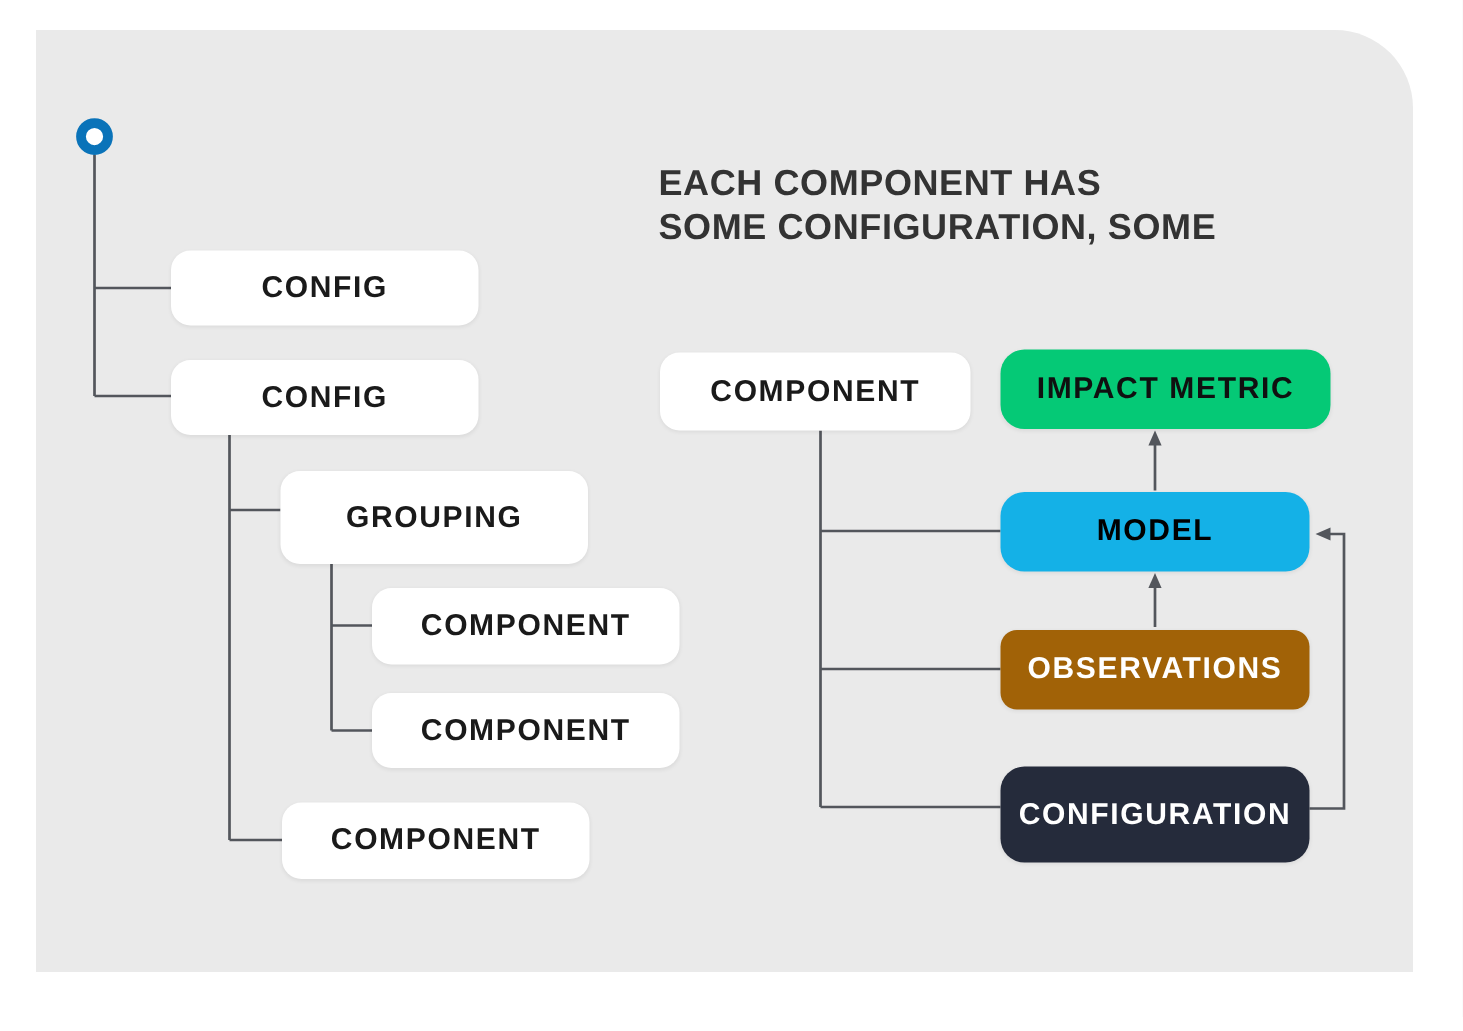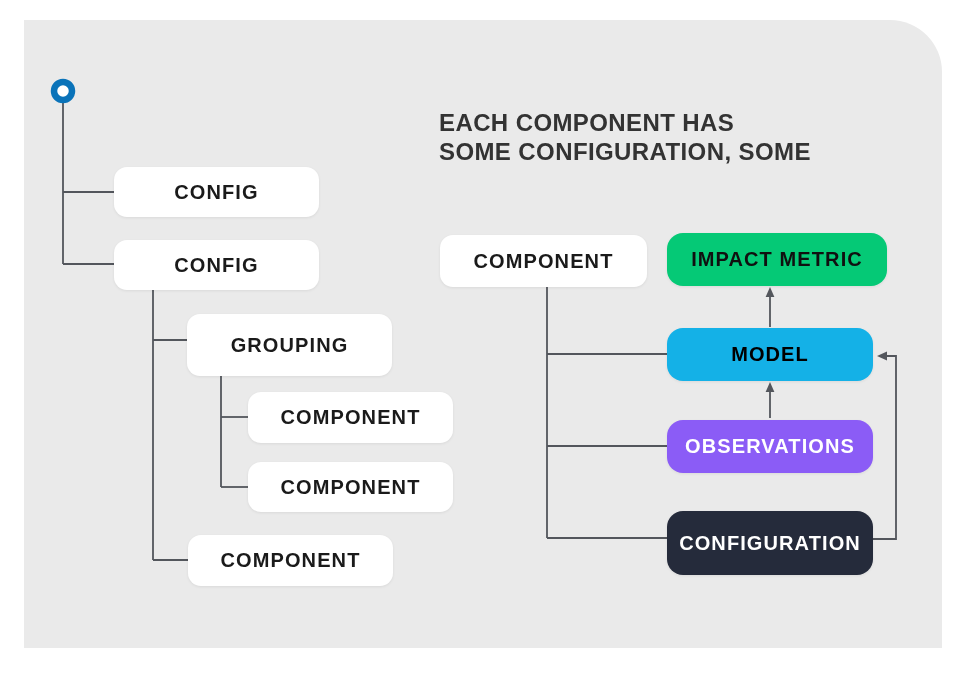--- a/index.html
+++ b/index.html
@@ -132,16 +132,16 @@
   <div class="node n-config">CONFIG</div>
   <div class="node n-graph">CONFIG</div>
   <div class="node n-grouping">GROUPING</div>
   <div class="node n-component1">COMPONENT</div>
   <div class="node n-component2">COMPONENT</div>
   <div class="node n-component3">COMPONENT</div>
 
   <div class="node n-rcomponent" style="background: rgb(255, 255, 255); color: rgb(26, 26, 26);">COMPONENT</div>
   <div class="node pill n-impactmetric" style="background: rgb(5, 201, 118); color: rgb(16, 16, 16);">IMPACT METRIC</div>
   <div class="node pill n-model" style="background: rgb(20, 177, 231); color: #000000;">MODEL</div>
-  <div class="node pill n-observations" style="background: #8b5cf6; color: rgb(255, 255, 255);">OBSERVATIONS</div>
+  <div class="node pill n-observations" style="background: #a16207; color: rgb(255, 255, 255); border-radius: 11px;">OBSERVATIONS</div>
   <div class="node pill n-configuration" style="background: rgb(37, 43, 59); color: rgb(255, 255, 255);">CONFIGURATION</div>
 
 </div>
 
 </body></html>

